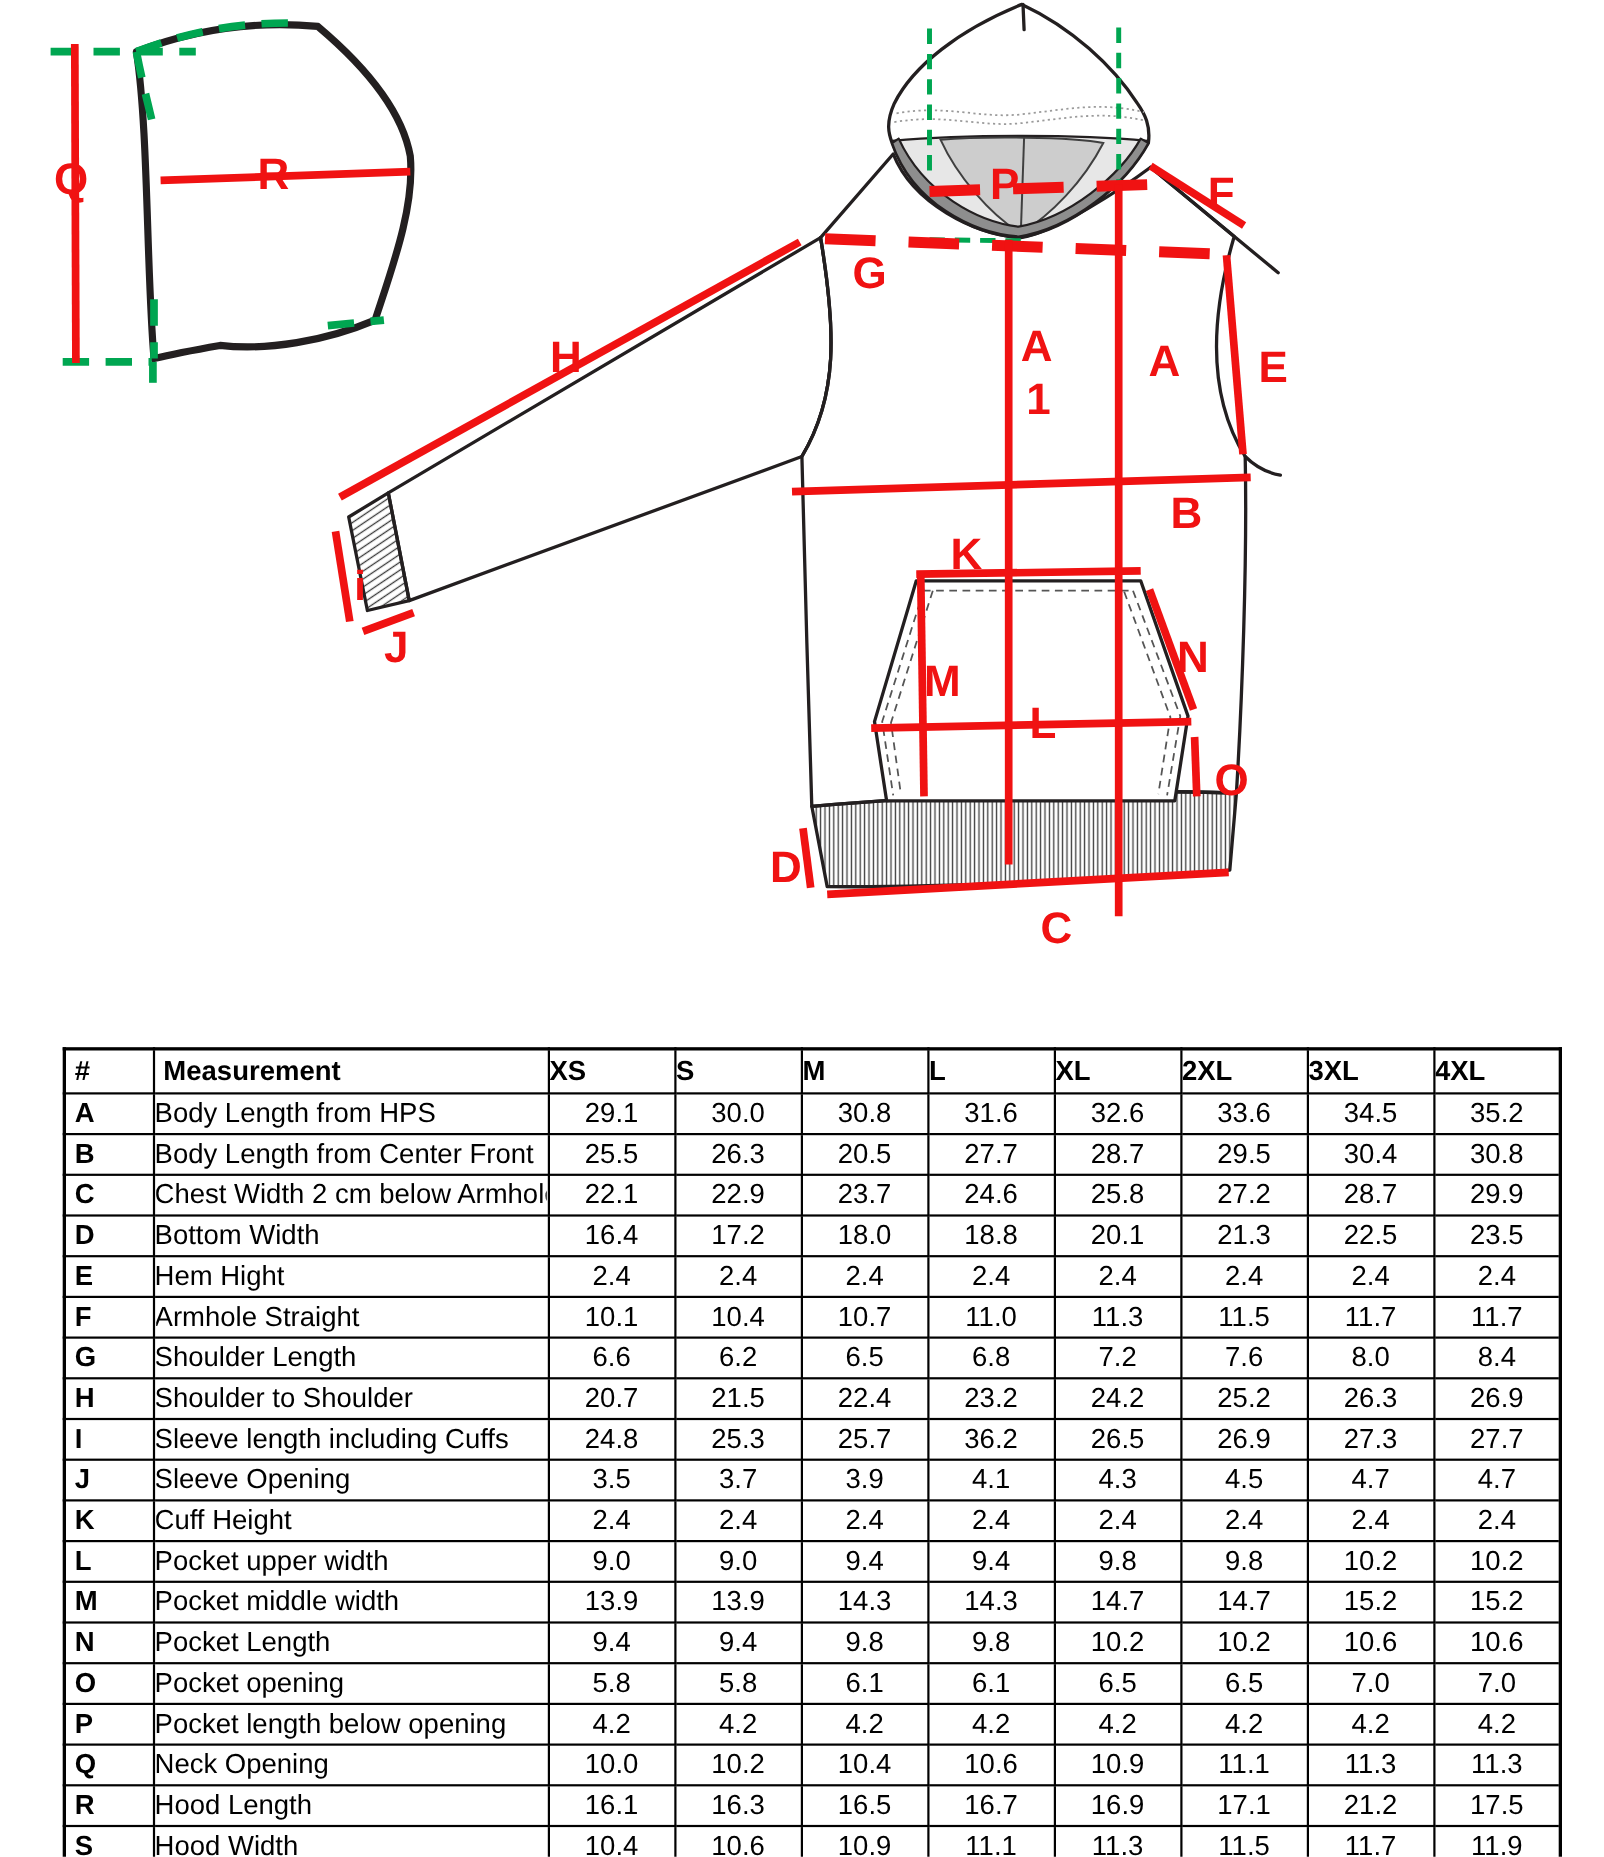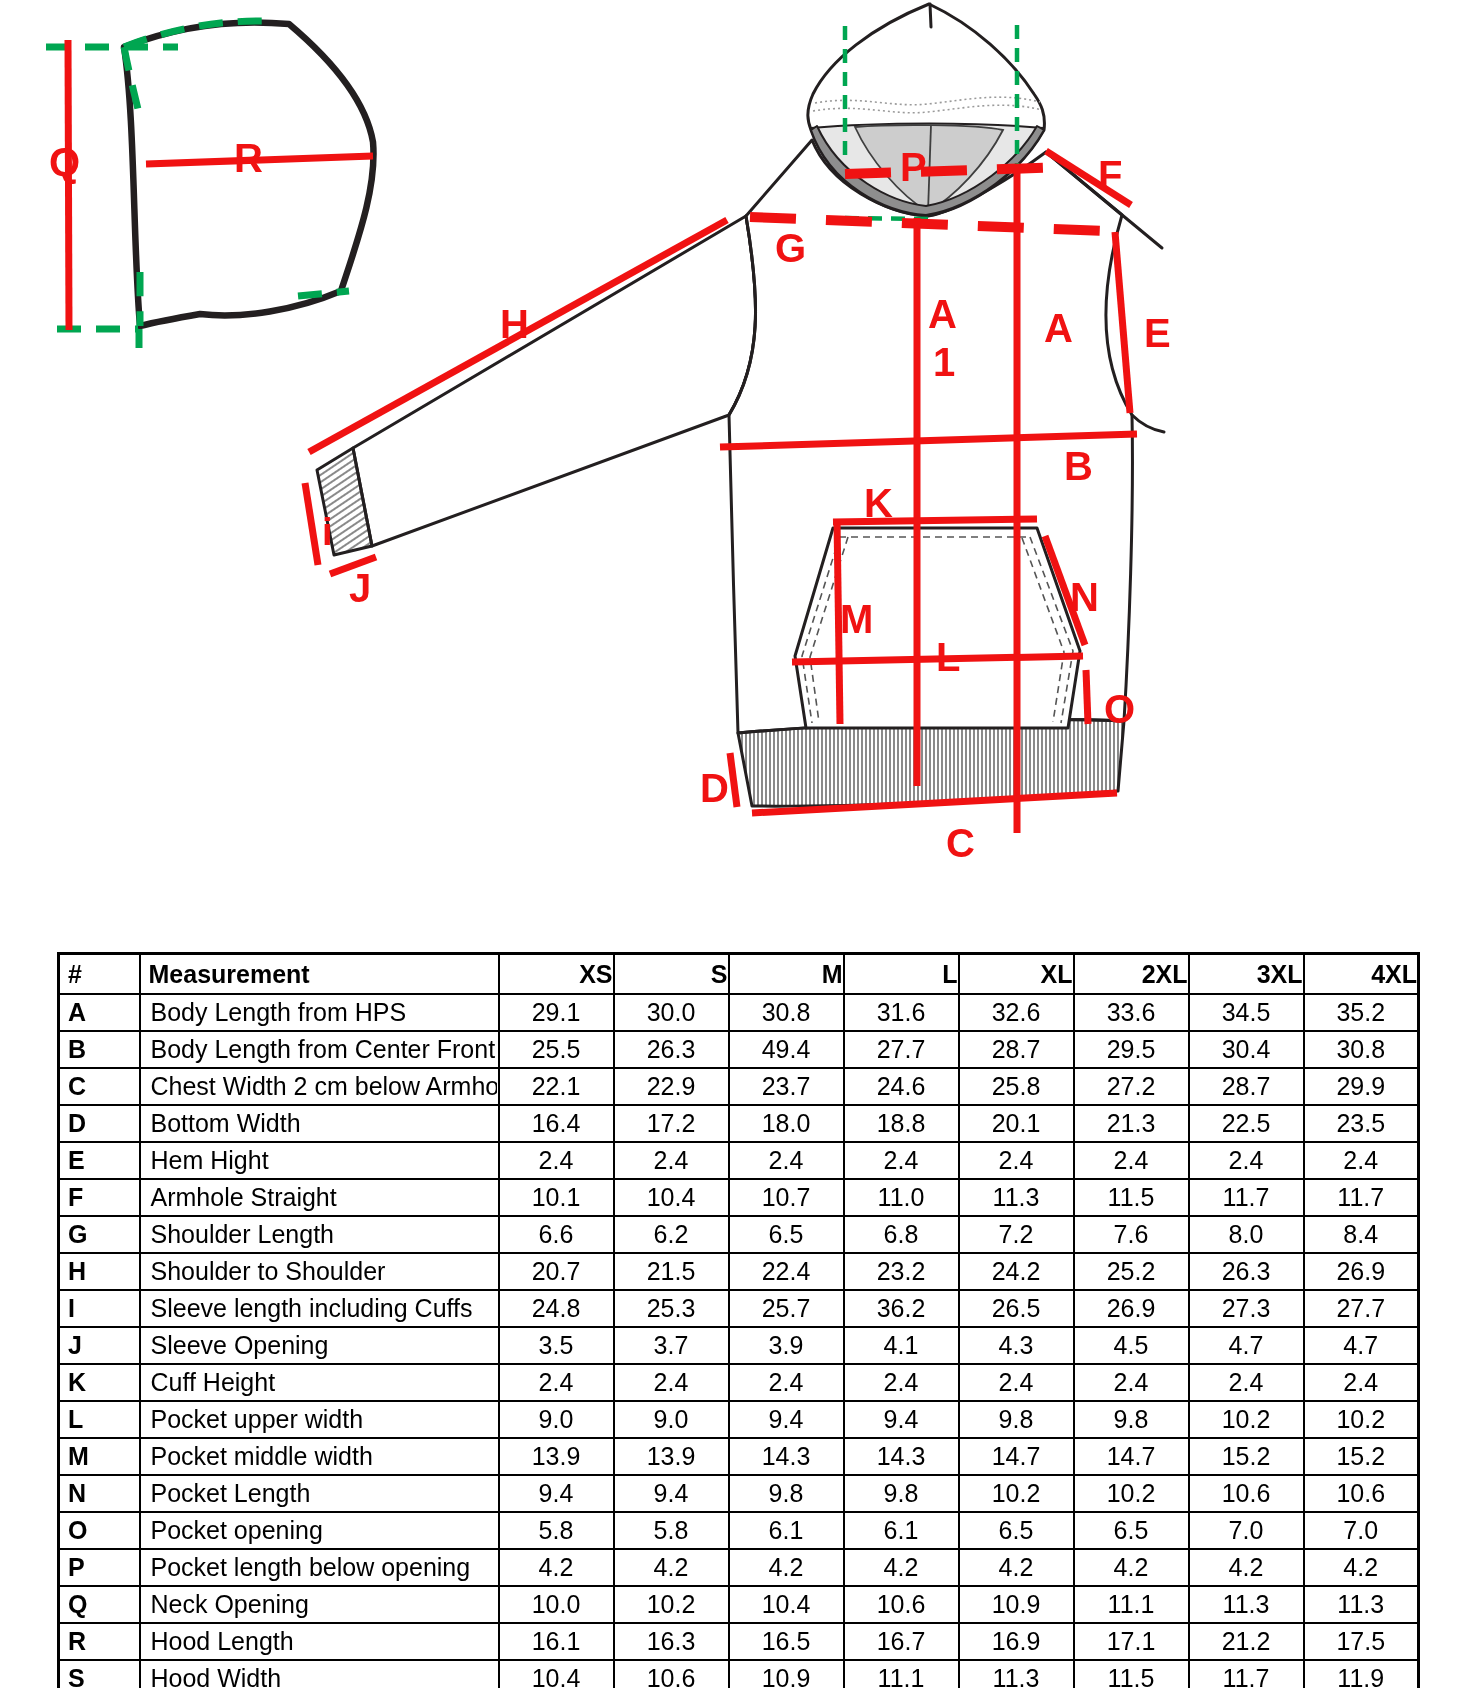--- a/index.html
+++ b/index.html
@@ -30,23 +30,23 @@
     position:absolute;left:57px;top:952px;width:1360px;
     border-collapse:collapse;table-layout:fixed;
     border:3px solid #000;font-size:25px;
   }
   .size-table th,.size-table td{
     border:2px solid #000;overflow:hidden;white-space:nowrap;
     height:35px;padding:0;vertical-align:middle;
   }
   .size-table thead th{height:38px;font-weight:bold;}
   .size-table thead th.h-left{text-align:left;padding-left:8px;}
-  .size-table thead th.h-size{text-align:right;}
+  .size-table thead th.h-size{text-align:left;}
   .size-table td.c-id{font-weight:bold;text-align:left;padding-left:8px;}
-  .size-table td.c-name{text-align:left;padding-left:10px;border-radius:10px;}
+  .size-table td.c-name{text-align:left;border-radius:10px;}
   .size-table td.c-val{text-align:center;}
 </style>
 </head>
 <body>
 
 <div class="page">
 
   <svg class="diagram" viewBox="0 0 1458 880">
     <defs>
       <pattern id="ribV" patternUnits="userSpaceOnUse" width="4" height="8">
@@ -196,21 +196,21 @@
           <td class="c-val">32.6</td>
           <td class="c-val">33.6</td>
           <td class="c-val">34.5</td>
           <td class="c-val">35.2</td>
         </tr>
         <tr>
           <td class="c-id">B</td>
           <td class="c-name">Body Length from Center Front</td>
           <td class="c-val">25.5</td>
           <td class="c-val">26.3</td>
-          <td class="c-val">49.4</td>
+          <td class="c-val">20.5</td>
           <td class="c-val">27.7</td>
           <td class="c-val">28.7</td>
           <td class="c-val">29.5</td>
           <td class="c-val">30.4</td>
           <td class="c-val">30.8</td>
         </tr>
         <tr>
           <td class="c-id">C</td>
           <td class="c-name">Chest Width 2 cm below Armhole</td>
           <td class="c-val">22.1</td>

